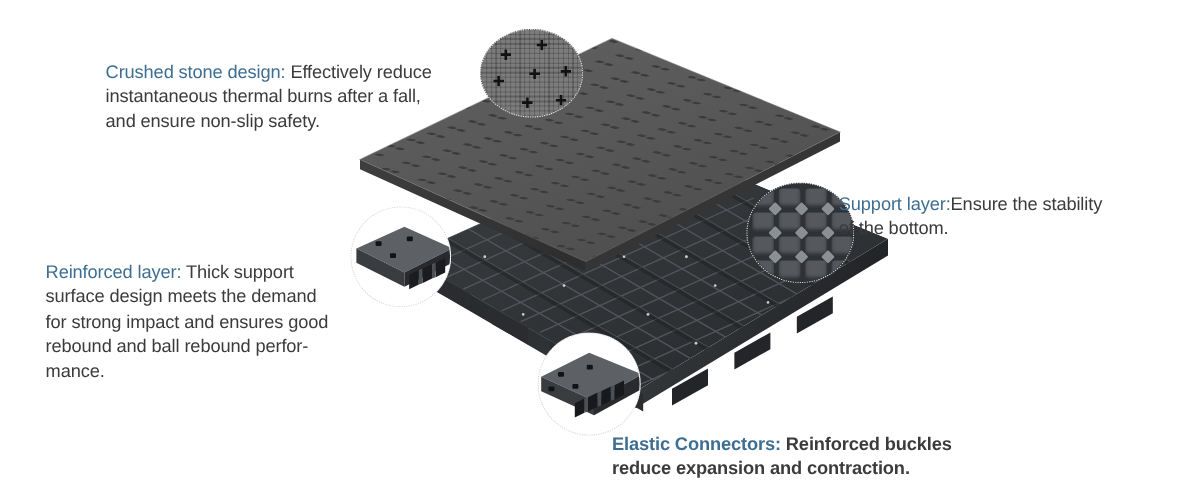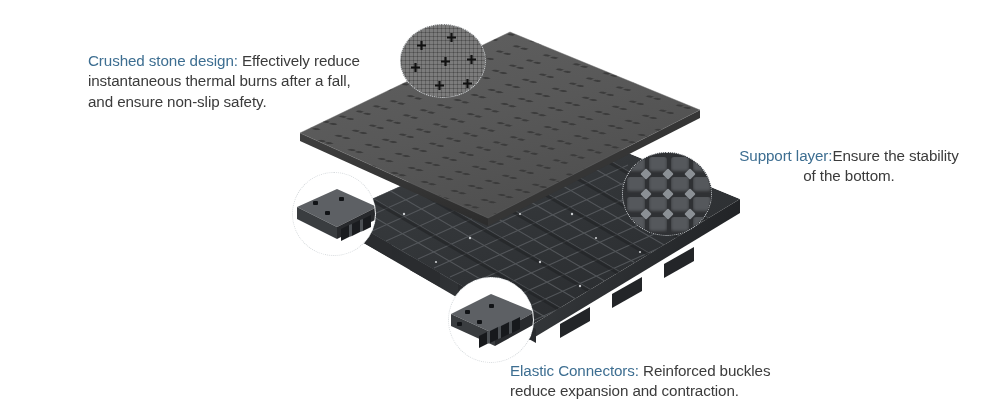--- a/index.html
+++ b/index.html
@@ -33,23 +33,23 @@
     white-space: pre-line;
   }
   .callout .lead {
     color: #3d6e91;
   }
   .callout .body {
     color: #3b3b3b;
   }
 
   #callout-crushed-stone { left: 88px; top: 30px; width: 320px; }
-  #callout-support-layer { left: 699px; top: 125px; width: 300px; text-align: center; }
+  #callout-support-layer { left: 699px; top: 140px; width: 300px; }
   #callout-reinforced-layer { left: 38px; top: 197px; width: 272px; }
-  #callout-elastic-connectors { left: 510px; top: 340px; width: 310px; }
+  #callout-elastic-connectors { left: 510px; top: 340px; width: 310px; font-weight: bold; }
 
   
   #illustration {
     position: absolute;
     left: 0; top: 0;
     width: 1000px;
     height: 404px;
     pointer-events: none;
   }
 
@@ -362,19 +362,26 @@
     <span class="lead">Crushed stone design:</span><span class="body"> Effectively reduce
 instantaneous thermal burns after a fall,
 and ensure non-slip safety.</span>
   </div>
 
   <div class="callout" id="callout-support-layer">
     <span class="lead">Support layer:</span><span class="body">Ensure the stability
 of the bottom.</span>
   </div>
 
+  <div class="callout" id="callout-reinforced-layer">
+    <span class="lead">Reinforced layer:</span><span class="body"> Thick support
+surface design meets the demand
+for strong impact and ensures good
+rebound and ball rebound perfor-
+mance.</span>
+  </div>
 
   <div class="callout" id="callout-elastic-connectors">
     <span class="lead">Elastic Connectors:</span><span class="body"> Reinforced buckles
 reduce expansion and contraction.</span>
   </div>
 
 </div>
 
 </body></html>

